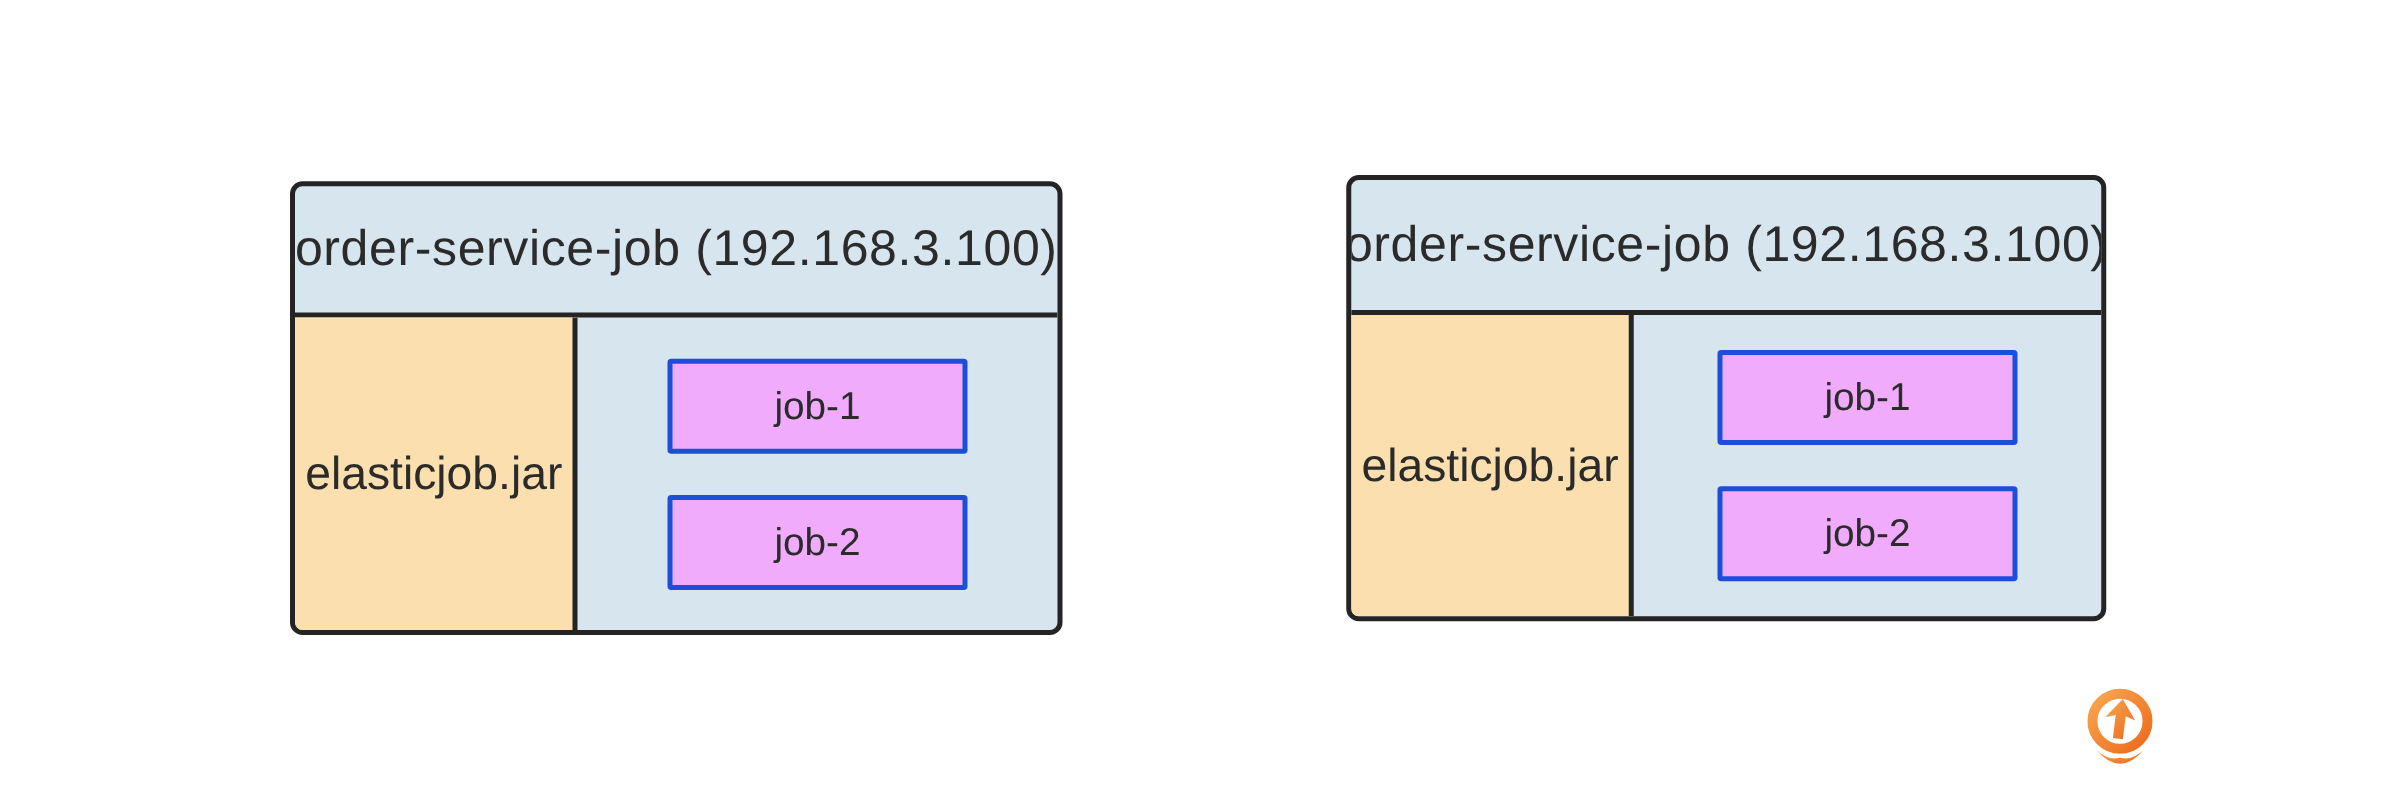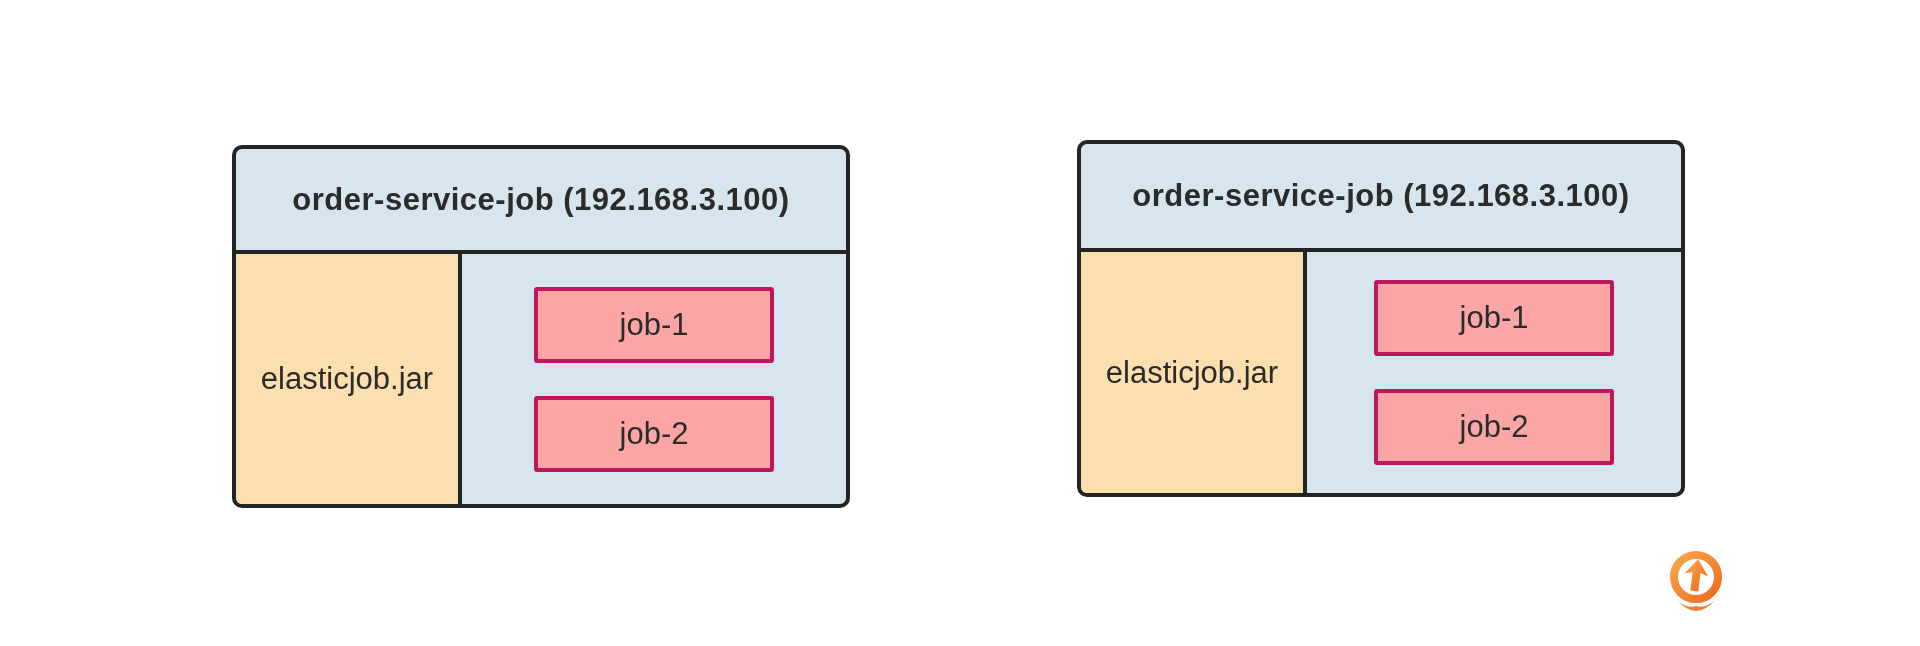--- a/index.html
+++ b/index.html
@@ -24,59 +24,59 @@
     overflow: hidden;
   }
   .node--a { left: 232px; top: 145px; width: 618px; height: 363px; }
   .node--b { left: 1077px; top: 140px; width: 608px; height: 357px; }
 
   .node-header {
     border-bottom: 4px solid #242424;
     display: flex;
     align-items: center;
     justify-content: center;
-    font-size: 31px;
-    font-weight: 700;
+    font-size: 40px;
+    font-weight: 400;
     color: #2B2B2B;
     letter-spacing: 0.5px;
     white-space: nowrap;
   }
   .node--a .node-header { flex: 0 0 101px; }
   .node--b .node-header { flex: 0 0 104px; }
 
   .node-body { flex: 1; display: flex; min-height: 0; }
 
   .jar-panel {
     width: 226px;
     box-sizing: border-box;
     background: #FBDFAE;
     border-right: 4px solid #242424;
     display: flex;
     align-items: center;
     justify-content: center;
-    font-size: 31px;
+    font-size: 37px;
     color: #2B2B2B;
     white-space: nowrap;
   }
 
   .jobs-area {
     flex: 1;
     display: flex;
     flex-direction: column;
     align-items: center;
     justify-content: center;
     gap: 33px;
   }
 
   .job-box {
     width: 240px;
     height: 76px;
     box-sizing: border-box;
-    background: #fca5a5;
-    border: 4px solid #be185d;
+    background: #f0abfc;
+    border: 4px solid #1d4ed8;
     border-radius: 3px;
     display: flex;
     align-items: center;
     justify-content: center;
     font-size: 31px;
     color: #2B2B2B;
     white-space: nowrap;
   }
 
   

